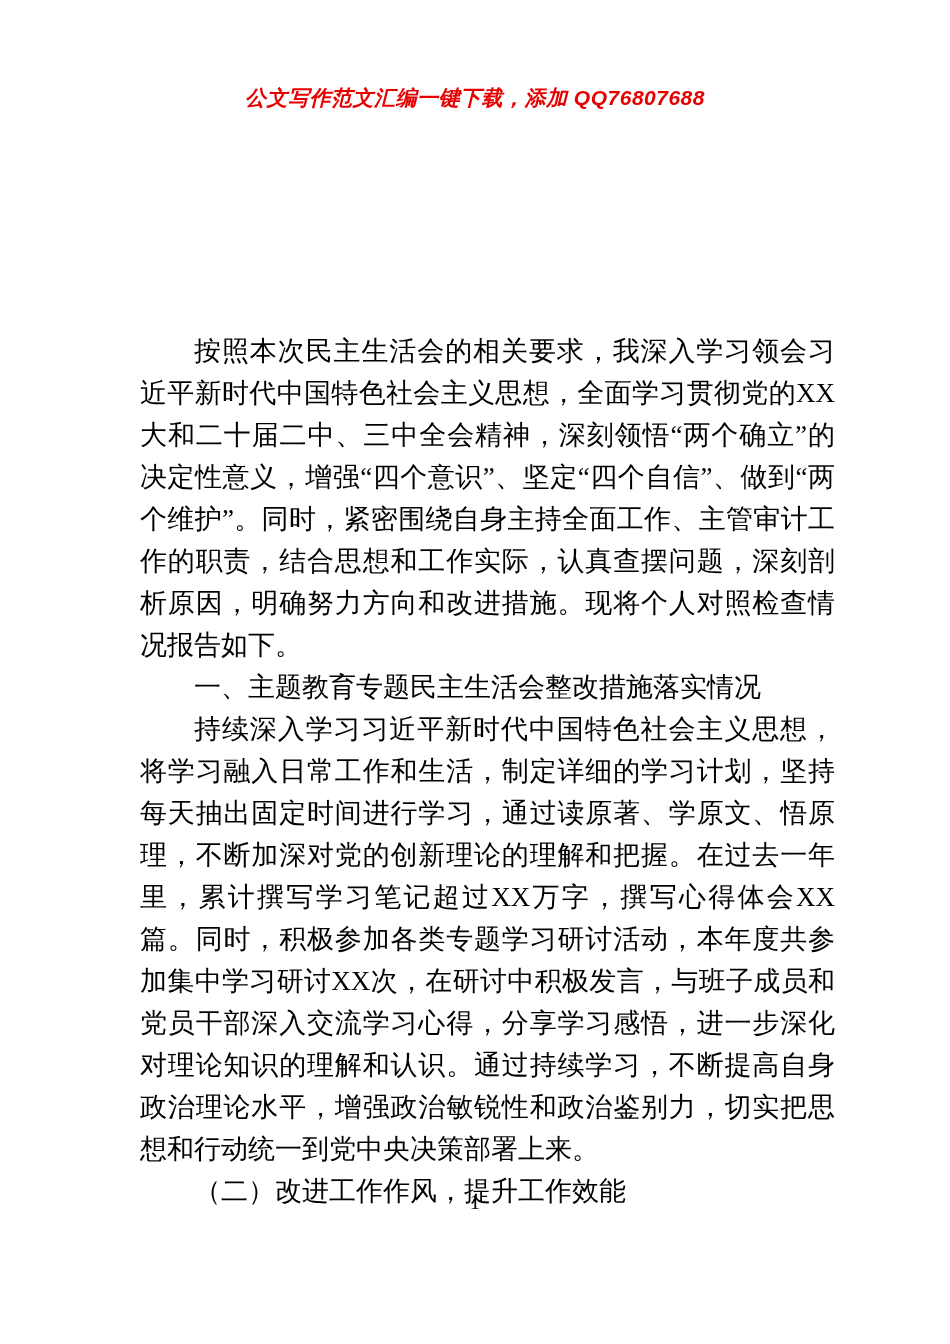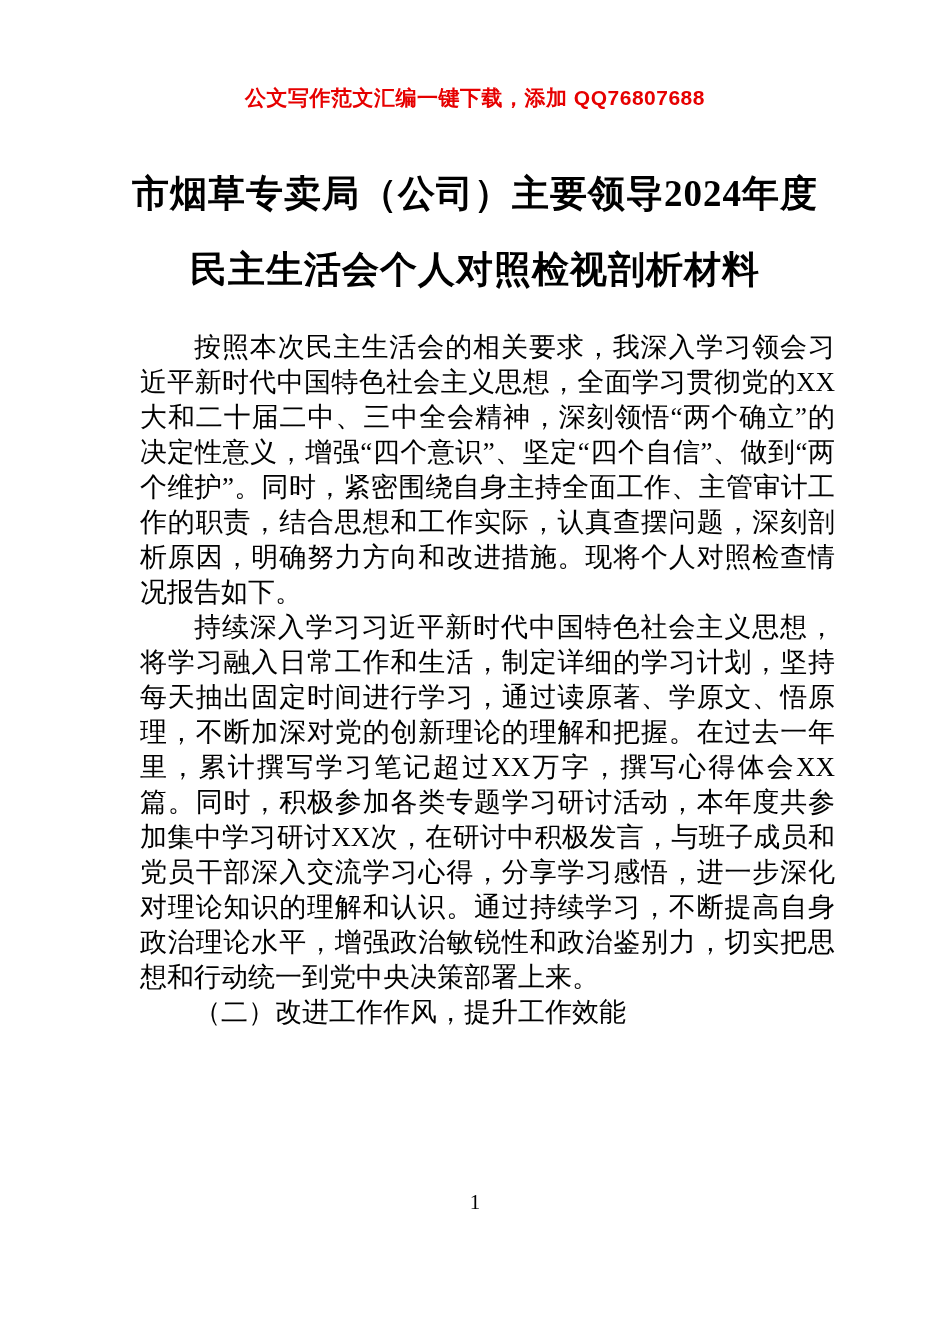--- a/index.html
+++ b/index.html
@@ -20,20 +20,21 @@
     position: absolute;
     top: 84px;
     left: 0;
     width: 100%;
     text-align: center;
     color: #e60000;
     font-size: 21px;
     font-weight: bold;
     font-family: "Liberation Sans", "DejaVu Sans", sans-serif;
     letter-spacing: 0.5px;
+    font-style: italic;
   }
   .title {
     position: absolute;
     top: 156px;
     left: 0;
     width: 100%;
     margin: 0;
     text-align: center;
     font-size: 37px;
     font-weight: bold;
@@ -43,21 +44,21 @@
   .title .title-line {
     display: block;
     letter-spacing: 1px;
   }
   .body-text {
     position: absolute;
     top: 330px;
     left: 140px;
     width: 695px;
     font-size: 27px;
-    line-height: 35px;
+    line-height: 42px;
     text-align: justify;
     text-justify: inter-ideograph;
   }
   .body-text p {
     margin: 0;
     padding: 0;
     text-indent: 2em;
   }
   .footer {
     position: absolute;
@@ -69,27 +70,24 @@
     font-family: "Liberation Serif", "DejaVu Serif", serif;
   }
 </style>
 </head>
 <body>
 
 <div class="page">
 
   <div class="promo">公文写作范文汇编一键下载，添加 QQ76807688</div>
 
-  <h1 class="title">
-    <span class="title-line">市烟草专卖局（公司）主要领导2024年度</span>
-    <span class="title-line">民主生活会个人对照检视剖析材料</span>
-  </h1>
 
   <div class="body-text">
     <p>按照本次民主生活会的相关要求，我深入学习领会习近平新时代中国特色社会主义思想，全面学习贯彻党的XX大和二十届二中、三中全会精神，深刻领悟“两个确立”的决定性意义，增强“四个意识”、坚定“四个自信”、做到“两个维护”。同时，紧密围绕自身主持全面工作、主管审计工作的职责，结合思想和工作实际，认真查摆问题，深刻剖析原因，明确努力方向和改进措施。现将个人对照检查情况报告如下。</p>
+    <p>一、主题教育专题民主生活会整改措施落实情况</p>
     <p>持续深入学习习近平新时代中国特色社会主义思想，将学习融入日常工作和生活，制定详细的学习计划，坚持每天抽出固定时间进行学习，通过读原著、学原文、悟原理，不断加深对党的创新理论的理解和把握。在过去一年里，累计撰写学习笔记超过XX万字，撰写心得体会XX篇。同时，积极参加各类专题学习研讨活动，本年度共参加集中学习研讨XX次，在研讨中积极发言，与班子成员和党员干部深入交流学习心得，分享学习感悟，进一步深化对理论知识的理解和认识。通过持续学习，不断提高自身政治理论水平，增强政治敏锐性和政治鉴别力，切实把思想和行动统一到党中央决策部署上来。</p>
     <p>（二）改进工作作风，提升工作效能</p>
   </div>
 
   <div class="footer">
     <span>1</span>
   </div>
 
 </div>
 

